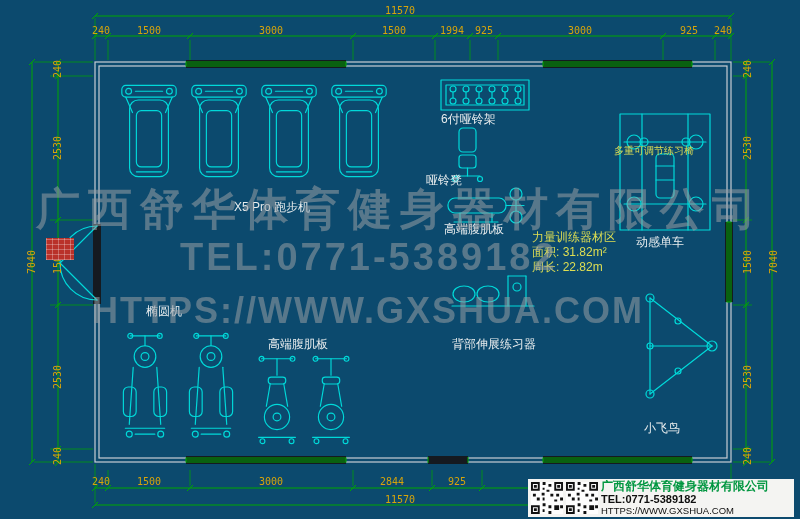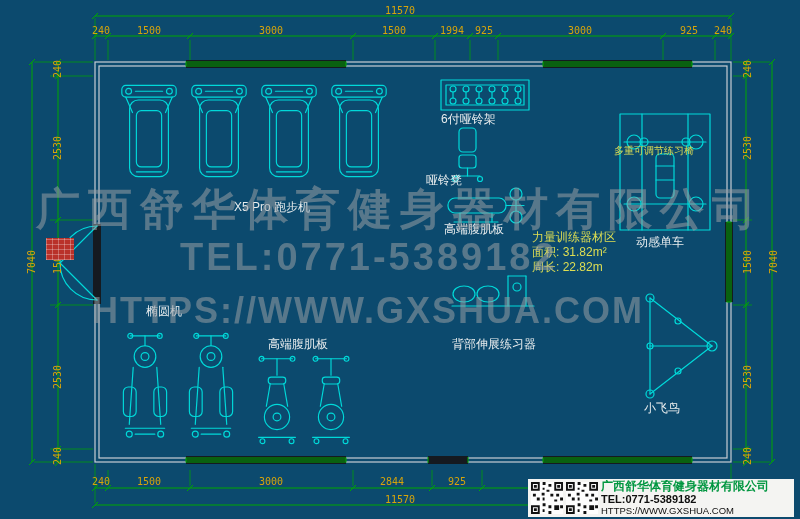--- a/index.html
+++ b/index.html
@@ -280,21 +280,21 @@
 
   <span class="lbl c" style="left:272px;top:207px">X5 Pro 跑步机</span>
   <span class="lbl c" style="left:164px;top:311px">椭圆机</span>
   <span class="lbl c" style="left:298px;top:344px">高端腹肌板</span>
   <span class="lbl" style="left:441px;top:111px">6付哑铃架</span>
   <span class="lbl" style="left:426px;top:172px">哑铃凳</span>
   <span class="lbl" style="left:444px;top:221px">高端腹肌板</span>
   <span class="lbl" style="left:452px;top:336px">背部伸展练习器</span>
   <span class="lbl yellow" style="left:614px;top:144px;font-size:10px">多重可调节练习椅</span>
   <span class="lbl" style="left:636px;top:234px">动感单车</span>
-  <span class="lbl" style="left:644px;top:400px">小飞鸟</span>
+  <span class="lbl" style="left:644px;top:420px">小飞鸟</span>
 
   <div class="zone" style="left:532px;top:230px">
     <span>力量训练器材区</span>
     <span>面积: 31.82m²</span>
     <span>周长: 22.82m</span>
   </div>
 
   <div class="wm" style="left:36px;top:180px;font-size:44px;letter-spacing:8px">广西舒华体育健身器材有限公司</div>
   <div class="wm" style="left:180px;top:236px;font-size:38px;letter-spacing:3px">TEL:0771-5389182</div>
   <div class="wm" style="left:92px;top:290px;font-size:36px;letter-spacing:2px">HTTPS://WWW.GXSHUA.COM</div>

